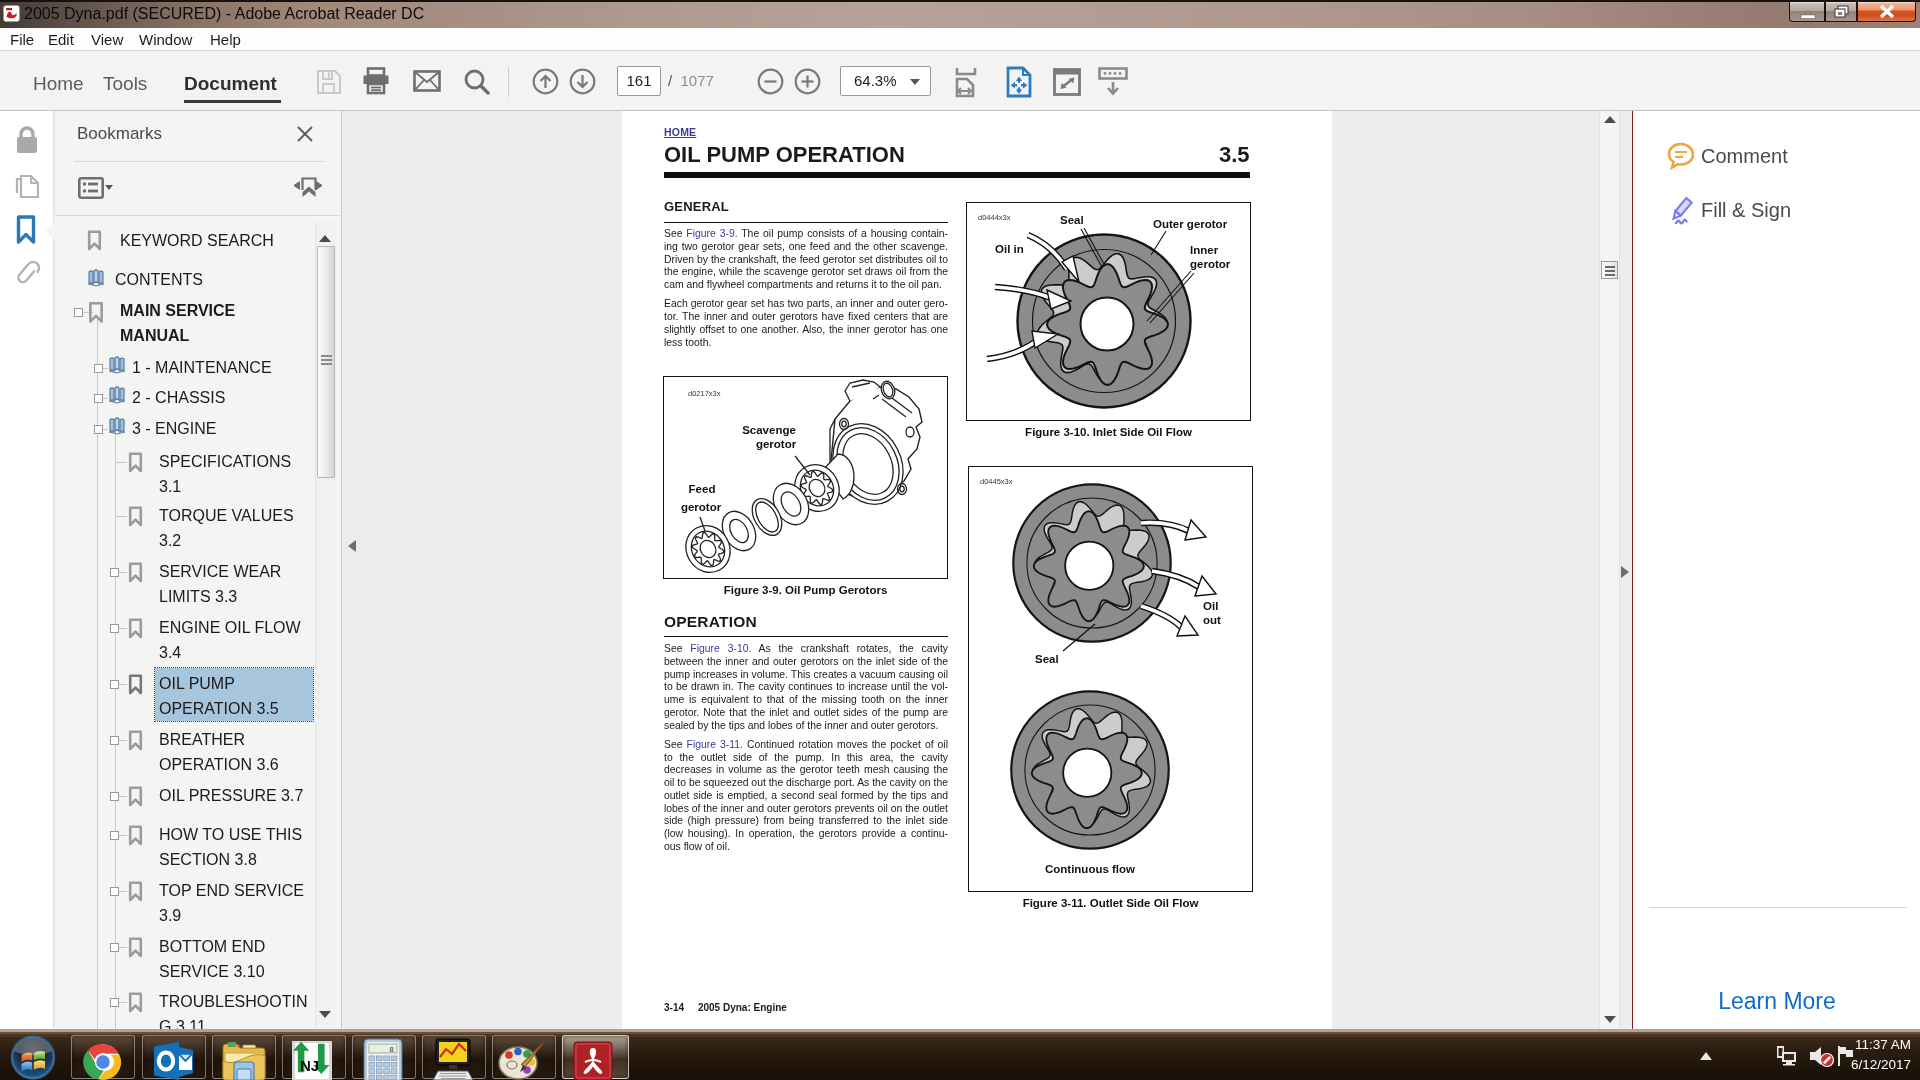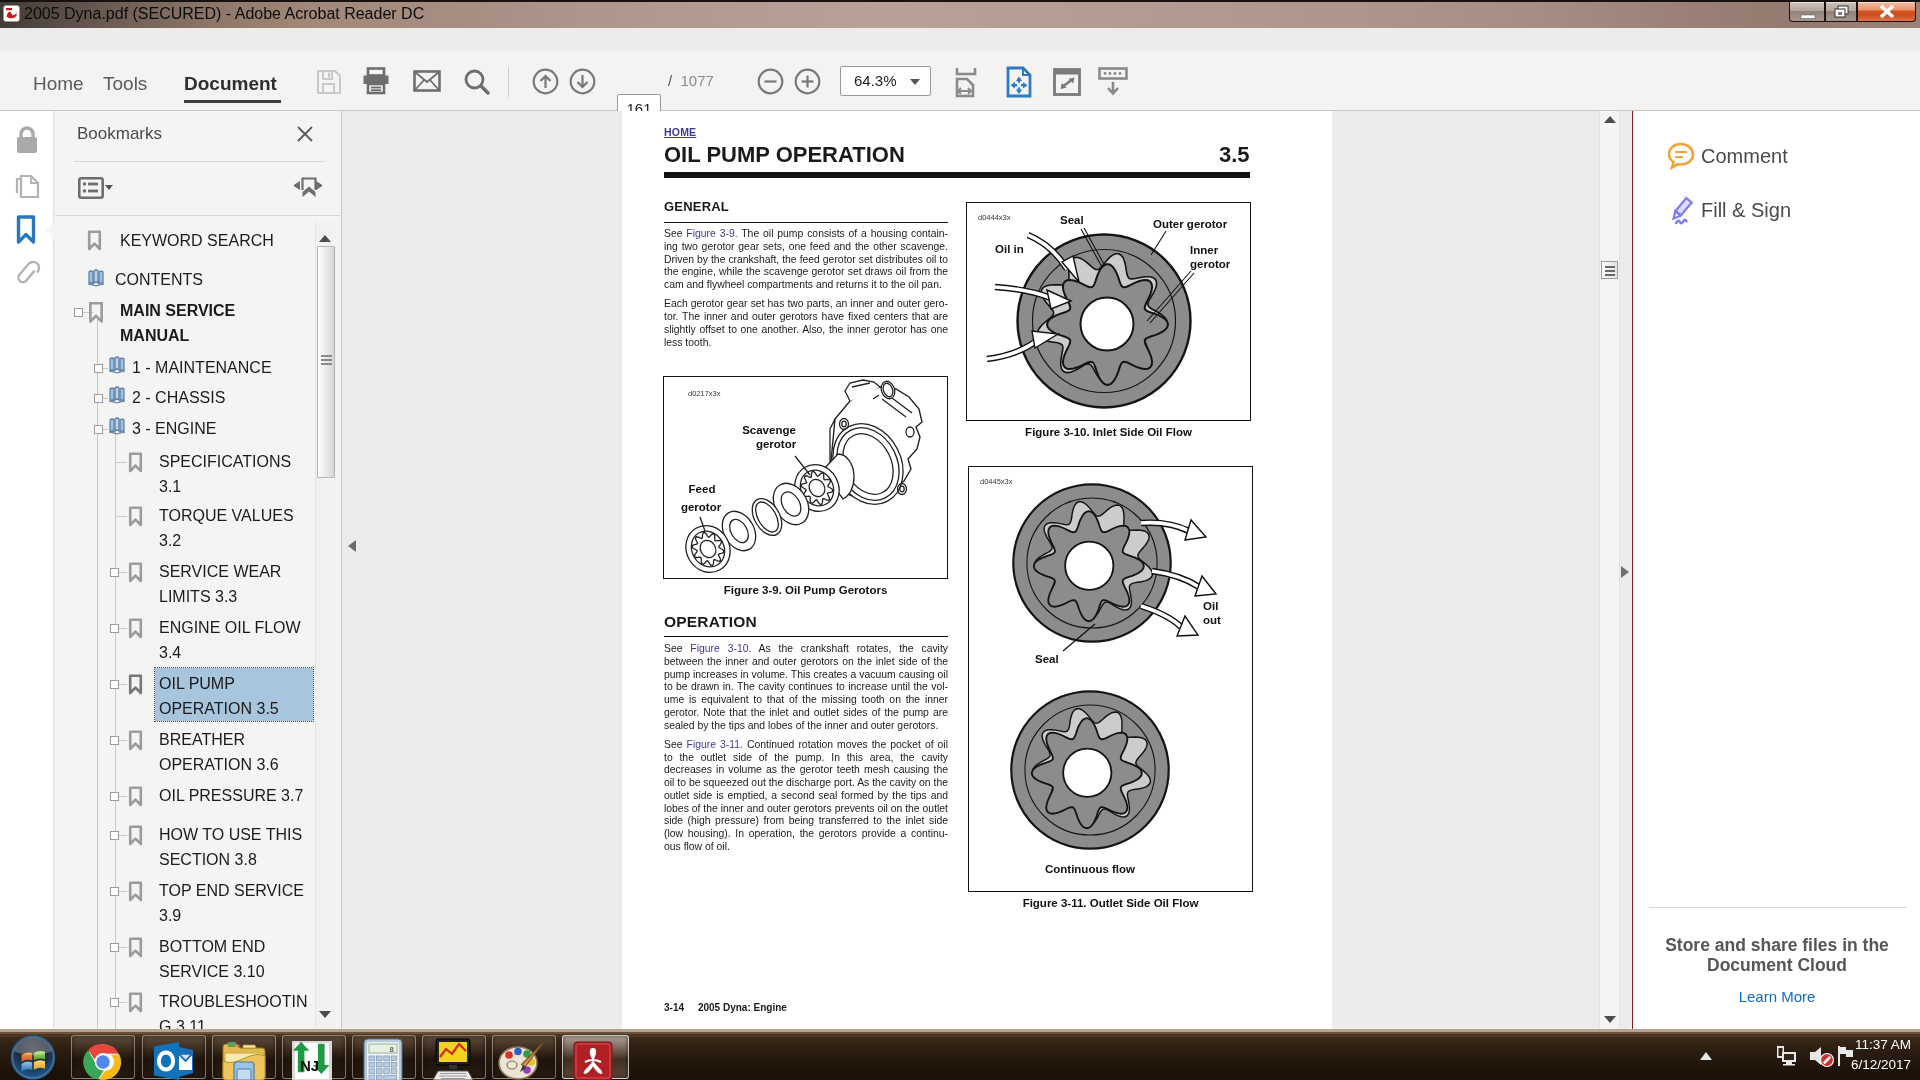--- a/index.html
+++ b/index.html
@@ -22,21 +22,21 @@
 
 #menubar { left:0; top:28px; width:1920px; height:23px; background:#fdfdfd; border-bottom:1px solid #d9d9d9; }
 .menuitem { position:absolute; top:3px; font-size:15px; color:#1c1c1c; }
 
 
 #toolbar { left:0; top:51px; width:1920px; height:60px; background:#f4f3f2; border-bottom:1px solid #c6c5c4; }
 .tab { position:absolute; top:22px; font-size:19px; color:#5c5c5c; }
 #tab-doc { font-weight:bold; color:#2e2e2e; }
 #docunderline { position:absolute; left:184px; top:49px; width:97px; height:3px; background:#3b3b3b; }
 .tbicon { position:absolute; }
-#pagebox { position:absolute; left:617px; top:15px; width:44px; height:30px; background:#fff; border:1px solid #999; border-radius:2px; font-size:15px; color:#222; text-align:center; line-height:28px;margin-top:28px; }
+#pagebox { position:absolute; left:617px; top:15px; width:44px; height:30px; background:#fff; border:1px solid #999; border-radius:2px; font-size:15px; color:#222; text-align:center; line-height:28px; }
 #pagecount { position:absolute; left:668px; top:21px; font-size:15px; color:#8c8c8c; }
 #zoombox { position:absolute; left:840px; top:15px; width:91px; height:30px; background:#fff; border:1px solid #999; border-radius:2px; }
 #zoomtext { position:absolute; left:13px; top:5px; font-size:15px; color:#222; }
 #zoomcaret { position:absolute; right:10px; top:12px; width:0; height:0; border-left:5px solid transparent; border-right:5px solid transparent; border-top:6px solid #555; }
 
 
 #leftstrip { left:0; top:111px; width:54px; height:921px; background:#ffffff; border-right:1px solid #e2e2e2; }
 #notch { left:46px; top:222px; width:0; height:0; border-top:9px solid transparent; border-bottom:9px solid transparent; border-right:9px solid #f4f4f3; }
 
 
@@ -115,20 +115,33 @@
           </svg></div>
       <div class="wb" id="wb-close"><svg width="59" height="21">
             <g stroke="#fff" stroke-width="3.6">
               <line x1="23" y1="4" x2="35" y2="15"></line>
               <line x1="35" y1="4" x2="23" y2="15"></line>
             </g>
           </svg></div>
     </div>
   </div>
 
+  <div class="abs" id="menubar">
+    <div class="menuitem" style="left:10px">File</div>
+    <div class="menuitem" style="left:48px">Edit</div>
+    <div class="menuitem" style="left:91px">View</div>
+    <div class="menuitem" style="left:139px">Window</div>
+    <div class="menuitem" style="left:210px">Help</div>
+    <svg class="abs" style="left:1886px;top:31px" width="16" height="16">
+        <g stroke="#666" stroke-width="1.6">
+          <line x1="3" y1="3" x2="13" y2="13"></line>
+          <line x1="13" y1="3" x2="3" y2="13"></line>
+        </g>
+      </svg>
+  </div>
 
   <div class="abs" id="toolbar">
     <div class="tab" style="left:33px">Home</div>
     <div class="tab" style="left:103px">Tools</div>
     <div class="tab" id="tab-doc" style="left:184px">Document</div>
     <div id="docunderline"></div>
 
     <svg class="tbicon" style="left:316px;top:18px" width="26" height="26" viewBox="0 0 26 26">
       <path d="M2 2 H19 L24 7 V24 H2 Z" fill="none" stroke="#c9c9c9" stroke-width="2"></path>
       <rect x="7" y="2" width="9" height="8" fill="none" stroke="#c9c9c9" stroke-width="2"></rect>
@@ -426,22 +439,21 @@
 
     <svg class="abs" style="left:31px;top:84px" width="34" height="32" viewBox="0 0 34 32">
       <g transform="rotate(40 16 16)">
         <rect x="12.5" y="2" width="7" height="17" fill="#dcdcf8" stroke="#7c7cf0" stroke-width="2.2"></rect>
         <path d="M12.5 19 L16 26 L19.5 19 Z" fill="none" stroke="#7c7cf0" stroke-width="2.2"></path>
       </g>
       <path d="M12 28 q2.5 -4 4 -1 q1.5 3 3.5 -1 q1.5 -2.7 3 0.5" fill="none" stroke="#7c7cf0" stroke-width="2.4" stroke-linecap="round"></path>
     </svg>
     <div class="toolrow" style="left:68px;top:88px">Fill &amp; Sign</div>
     <div class="divider" style="left:16px;top:796px;width:258px"></div>
-    <div class="abs" style="left:0;top:824px;width:288px;text-align:center;font-size:17.5px;font-weight:bold;color:#565656;line-height:20px">Store and share files in the<br>Document Cloud</div>
-    <div class="abs" style="left:0;top:877px;width:288px;text-align:center;font-size:15px;color:#0d6cc8">Learn More</div>
+    <div class="abs" style="left:0;top:877px;width:288px;text-align:center;font-size:23px;color:#0d6cc8">Learn More</div>
   </div>
 
   <div class="abs" id="pagecontent" style="left:622px;top:111px;width:710px;height:921px;background:#fff;font-family:'Liberation Sans',sans-serif">
     <svg width="0" height="0" style="position:absolute">
         <defs>
       <symbol id="gerotor" viewBox="0 0 200 200">
         <circle cx="100" cy="100" r="86.5" fill="#8c8c8c" stroke="#141414" stroke-width="2.4"></circle>
         <circle cx="100" cy="100" r="71.5" fill="none" stroke="#141414" stroke-width="1.2"></circle>
         <path d="M160.9 96.5L162.8 99.3L163.2 102.3L162.3 105.0L159.9 107.5L156.5 109.6L152.6 111.3L148.6 112.6L145.1 113.8L142.5 115.1L141.0 116.8L140.7 119.0L141.4 121.8L142.7 125.3L144.2 129.2L145.5 133.3L146.0 137.2L145.7 140.6L144.2 143.2L141.6 144.7L138.2 145.0L134.3 144.5L130.2 143.2L126.3 141.7L122.8 140.4L120.0 139.7L117.8 140.0L116.1 141.5L114.8 144.1L113.6 147.6L112.3 151.6L110.6 155.5L108.5 158.9L106.0 161.3L103.3 162.2L100.3 161.8L97.5 159.9L94.9 156.9L92.5 153.3L90.5 149.6L88.7 146.4L87.0 144.0L85.1 142.9L82.9 142.9L80.2 144.1L77.0 146.0L73.4 148.2L69.6 150.1L65.8 151.4L62.4 151.6L59.6 150.6L57.7 148.3L56.8 145.0L56.7 141.1L57.2 136.8L58.0 132.7L58.7 129.0L58.9 126.1L58.2 124.0L56.4 122.7L53.6 121.8L50.0 121.2L45.8 120.6L41.7 119.6L38.0 118.2L35.2 116.1L33.7 113.6L33.7 110.6L35.1 107.5L37.6 104.4L40.7 101.5L44.0 98.8L46.9 96.5L48.9 94.4L49.7 92.3L49.2 90.1L47.6 87.7L45.2 84.9L42.4 81.7L39.9 78.3L38.0 74.8L37.2 71.5L37.7 68.6L39.6 66.3L42.6 64.8L46.5 64.0L50.8 63.8L55.0 63.9L58.7 64.0L61.6 63.6L63.6 62.6L64.6 60.6L65.0 57.7L64.9 54.0L64.8 49.8L65.0 45.5L65.8 41.6L67.3 38.6L69.6 36.7L72.5 36.2L75.8 37.0L79.3 38.9L82.7 41.4L85.9 44.2L88.7 46.6L91.1 48.2L93.3 48.7L95.4 47.9L97.5 45.9L99.8 43.0L102.5 39.7L105.4 36.6L108.5 34.1L111.6 32.7L114.6 32.7L117.1 34.2L119.2 37.0L120.6 40.7L121.6 44.8L122.2 49.0L122.8 52.6L123.7 55.4L125.0 57.2L127.1 57.9L130.0 57.7L133.7 57.0L137.8 56.2L142.1 55.7L146.0 55.8L149.3 56.7L151.6 58.6L152.6 61.4L152.4 64.8L151.1 68.6L149.2 72.4L147.0 76.0L145.1 79.2L143.9 81.9L143.9 84.1L145.0 86.0L147.4 87.7L150.6 89.5L154.3 91.5L157.9 93.9L160.9 96.5Z" fill="#cccccc" stroke="#141414" stroke-width="1.6"></path>
         <path d="M164.0 103.5L163.3 106.1L161.4 108.6L158.5 110.7L154.9 112.6L151.1 114.1L147.4 115.3L144.4 116.4L142.1 117.6L140.9 119.0L140.8 120.9L141.5 123.3L142.9 126.2L144.6 129.7L146.3 133.5L147.5 137.3L148.1 140.9L147.7 144.0L146.3 146.3L144.0 147.7L140.9 148.1L137.3 147.5L133.5 146.3L129.7 144.6L126.2 142.9L123.3 141.5L120.9 140.8L119.0 140.9L117.6 142.1L116.4 144.4L115.3 147.4L114.1 151.1L112.6 154.9L110.7 158.5L108.6 161.4L106.1 163.3L103.5 164.0L100.9 163.3L98.4 161.4L96.3 158.5L94.4 154.9L92.9 151.1L91.7 147.4L90.6 144.4L89.4 142.1L88.0 140.9L86.1 140.8L83.7 141.5L80.8 142.9L77.3 144.6L73.5 146.3L69.7 147.5L66.1 148.1L63.0 147.7L60.7 146.3L59.3 144.0L58.9 140.9L59.5 137.3L60.7 133.5L62.4 129.7L64.1 126.3L65.5 123.3L66.2 120.9L66.1 119.0L64.9 117.6L62.6 116.4L59.6 115.3L55.9 114.1L52.1 112.6L48.5 110.7L45.6 108.6L43.7 106.1L43.0 103.5L43.7 100.9L45.6 98.4L48.5 96.3L52.1 94.4L55.9 92.9L59.6 91.7L62.6 90.6L64.9 89.4L66.1 88.0L66.2 86.1L65.5 83.7L64.1 80.7L62.4 77.3L60.7 73.5L59.5 69.7L58.9 66.1L59.3 63.0L60.7 60.7L63.0 59.3L66.1 58.9L69.7 59.5L73.5 60.7L77.3 62.4L80.7 64.1L83.7 65.5L86.1 66.2L88.0 66.1L89.4 64.9L90.6 62.6L91.7 59.6L92.9 55.9L94.4 52.1L96.3 48.5L98.4 45.6L100.9 43.7L103.5 43.0L106.1 43.7L108.6 45.6L110.7 48.5L112.6 52.1L114.1 55.9L115.3 59.6L116.4 62.6L117.6 64.9L119.0 66.1L120.9 66.2L123.3 65.5L126.2 64.1L129.7 62.4L133.5 60.7L137.3 59.5L140.9 58.9L144.0 59.3L146.3 60.7L147.7 63.0L148.1 66.1L147.5 69.7L146.3 73.5L144.6 77.3L142.9 80.8L141.5 83.7L140.8 86.1L140.9 88.0L142.1 89.4L144.4 90.6L147.4 91.7L151.1 92.9L154.9 94.4L158.5 96.3L161.4 98.4L163.3 100.9L164.0 103.5Z" fill="#8c8c8c" stroke="#141414" stroke-width="2.0"></path>

